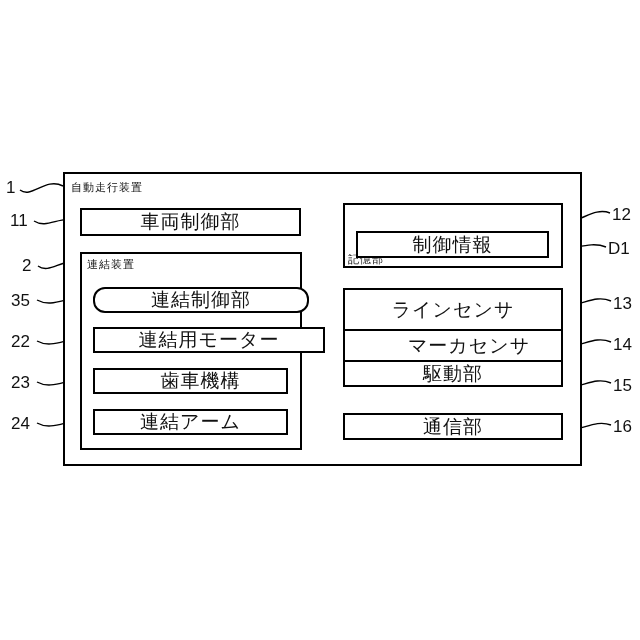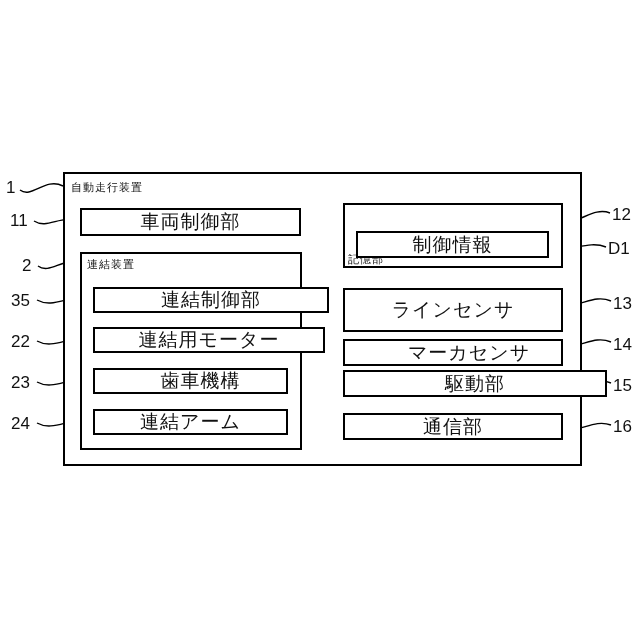--- a/index.html
+++ b/index.html
@@ -52,29 +52,29 @@
     fill: none;
     stroke: #000000;
   }
   .bus { stroke-width: 2px; }
   .leader { stroke-width: 1.4px; }
 
   
   #outer-box            { left: 63px;  top: 172px; width: 519px; height: 294px; }
   #vehicle-control-box  { left: 80px;  top: 208px; width: 221px; height: 28px; }
   #coupling-box         { left: 80px;  top: 252px; width: 222px; height: 198px; }
-  #coupling-control-box { left: 93px;  top: 287px; width: 236px; height: 26px; }
+  #coupling-control-box { left: 93px;  top: 287px; width: 216px; height: 26px; border-radius: 12px; }
   #coupling-motor-box   { left: 93px;  top: 327px; width: 232px; height: 26px; }
   #gear-mechanism-box   { left: 93px;  top: 368px; width: 195px; height: 26px; padding-left: 20px; }
   #coupling-arm-box     { left: 93px;  top: 409px; width: 195px; height: 26px; }
   #memory-box           { left: 343px; top: 203px; width: 220px; height: 65px; }
   #control-info-box     { left: 356px; top: 231px; width: 193px; height: 27px; }
   #line-sensor-box      { left: 343px; top: 288px; width: 220px; height: 44px; }
-  #marker-sensor-box    { left: 343px; top: 339px; width: 220px; height: 27px; padding-left: 32px; }
-  #drive-box            { left: 343px; top: 370px; width: 264px; height: 27px; }
+  #marker-sensor-box    { left: 343px; top: 329px; width: 220px; height: 33px; padding-left: 32px; }
+  #drive-box            { left: 343px; top: 360px; width: 220px; height: 27px; }
   #comm-box             { left: 343px; top: 413px; width: 220px; height: 27px; }
 
   #label-outer    { left: 71px;  top: 180px; }
   #label-coupling { left: 87px;  top: 257px; }
   #label-memory   { left: 348px; top: 208px; margin-top: 44px; }
 
   #ref-1  { left: 6px;   top: 178px; }
   #ref-11 { left: 10px;  top: 211px; }
   #ref-2  { left: 22px;  top: 256px; }
   #ref-21 { left: 11px;  top: 291px; }

